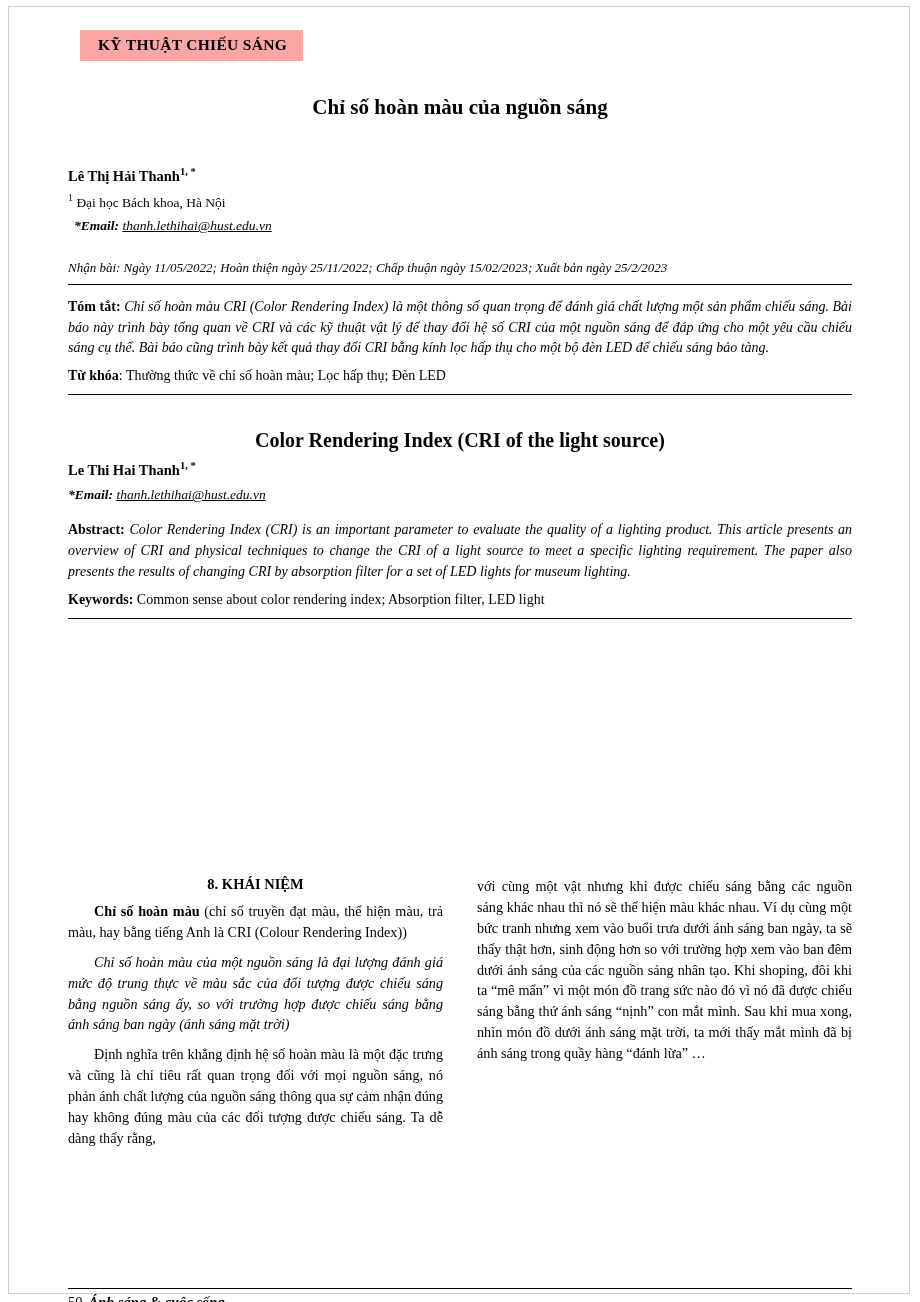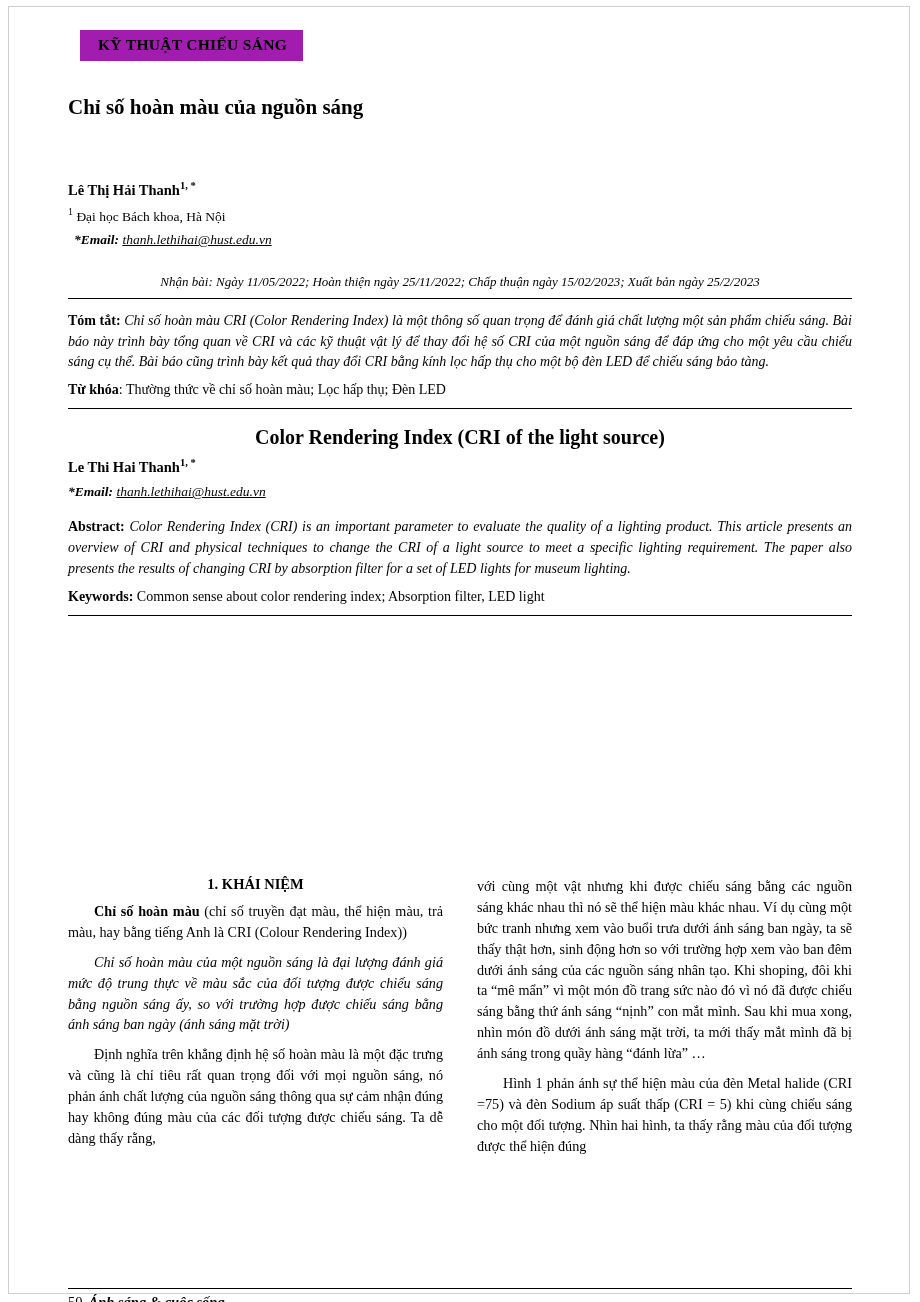--- a/index.html
+++ b/index.html
@@ -29,45 +29,45 @@
   }
   .content {
     position: absolute;
     left: 68px; top: 30px;
     width: 784px;
   }
 
   
   .badge {
     display: inline-block;
-    background: #a21caf;
+    background: #fca5a5;
     padding: 6px 16px 7px 18px;
     font-weight: bold;
     font-size: 15.5px;
     letter-spacing: .3px;
     margin-left: 12px;
   }
 
   
   .vi-title {
-    text-align: left;
+    text-align: center;
     font-size: 21px;
     font-weight: bold;
     margin-top: 34px;
   }
   .en-title {
     text-align: center;
     font-size: 20px;
     font-weight: bold;
-    margin-top: 17px;
+    margin-top: 34px;
     margin-bottom: 8px;
   }
 
   
-  .auth-block { margin-top: 60px; }
+  .auth-block { margin-top: 46px; }
   .auth-name {
     font-weight: bold;
     font-size: 14.5px;
   }
   .auth-name sup { font-size: 10.5px; }
   .affil {
     font-size: 13.5px;
     margin-top: 7px;
   }
   .affil sup { font-size: 10px; }
@@ -79,21 +79,20 @@
   }
   .email .link {
     text-decoration: underline;
   }
   .email .lbl { font-weight: bold; font-style: italic; }
 
   .dates {
     font-size: 13px;
     font-style: italic;
     margin-top: 26px;
-    text-align: center;
   }
 
   hr.rule {
     border: none;
     border-top: 1.3px solid #000;
     margin: 8px 0 0 0;
   }
 
   
   .abs {
@@ -192,27 +191,26 @@
     </div>
 
     <div class="en-abs"><span class="lbl">Abstract:</span> <span class="it">Color Rendering Index (CRI) is an important parameter to evaluate the quality of a lighting product. This article presents an overview of CRI and physical techniques to change the CRI of a light source to meet a specific lighting requirement. The paper also presents the results of changing CRI by absorption filter for a set of LED lights for museum lighting.</span></div>
 
     <div class="kw"><span class="lbl">Keywords:</span><span>  Common sense about color rendering index;  Absorption filter, LED light</span></div>
     <hr class="rule">
   </div>
 
   <div class="body-cols">
     <div class="col">
-      <div class="sec-head">1. KHÁI NIỆM</div>
+      <div class="sec-head">8. KHÁI NIỆM</div>
       <p class="p"><span class="b">Chỉ số hoàn màu</span><span> (chỉ số truyền đạt màu, thể hiện màu, trả màu, hay bằng tiếng Anh là CRI (Colour Rendering Index))</span></p>
       <p class="p"><span class="it">Chỉ số hoàn màu của một nguồn sáng là đại lượng đánh giá mức độ trung thực về màu sắc của đối tượng được chiếu sáng bằng nguồn sáng ấy, so với trường hợp được chiếu sáng bằng ánh sáng ban ngày (ánh sáng mặt trời)</span></p>
       <p class="p"><span>Định nghĩa trên khẳng định hệ số hoàn màu là một đặc trưng và cũng là chỉ tiêu rất quan trọng đối với mọi nguồn sáng, nó phản ánh chất lượng của nguồn sáng thông qua sự cảm nhận đúng hay không đúng màu của các đối tượng được chiếu sáng. Ta dễ dàng thấy rằng,</span></p>
     </div>
     <div class="col">
       <p class="p noind"><span>với cùng một vật nhưng khi được chiếu sáng bằng các nguồn sáng khác nhau thì nó sẽ thể hiện màu khác nhau. Ví dụ cùng một bức tranh nhưng xem vào buổi trưa dưới ánh sáng ban ngày, ta sẽ thấy thật hơn, sinh động hơn so với trường hợp xem vào ban đêm dưới ánh sáng của các nguồn sáng nhân tạo. Khi shoping, đôi khi ta “mê mẩn” vì một món đồ trang sức nào đó vì nó đã được chiếu sáng bằng thứ ánh sáng “nịnh” con mắt mình. Sau khi mua xong, nhìn món đồ dưới ánh sáng mặt trời, ta mới thấy mắt mình đã bị ánh sáng trong quầy hàng “đánh lừa” …</span></p>
-      <p class="p"><span>Hình 1 phản ánh sự thể hiện màu của đèn Metal halide (CRI =75) và đèn Sodium áp suất thấp (CRI = 5) khi cùng chiếu sáng cho một đối tượng. Nhìn hai hình, ta thấy rằng màu của đối tượng được thể hiện đúng</span></p>
     </div>
   </div>
 
   <div class="footer">
     <span class="pg">50</span><span class="jn">Ánh sáng &amp; cuộc sống</span>
   </div>
 </div>
 
 </body></html>

